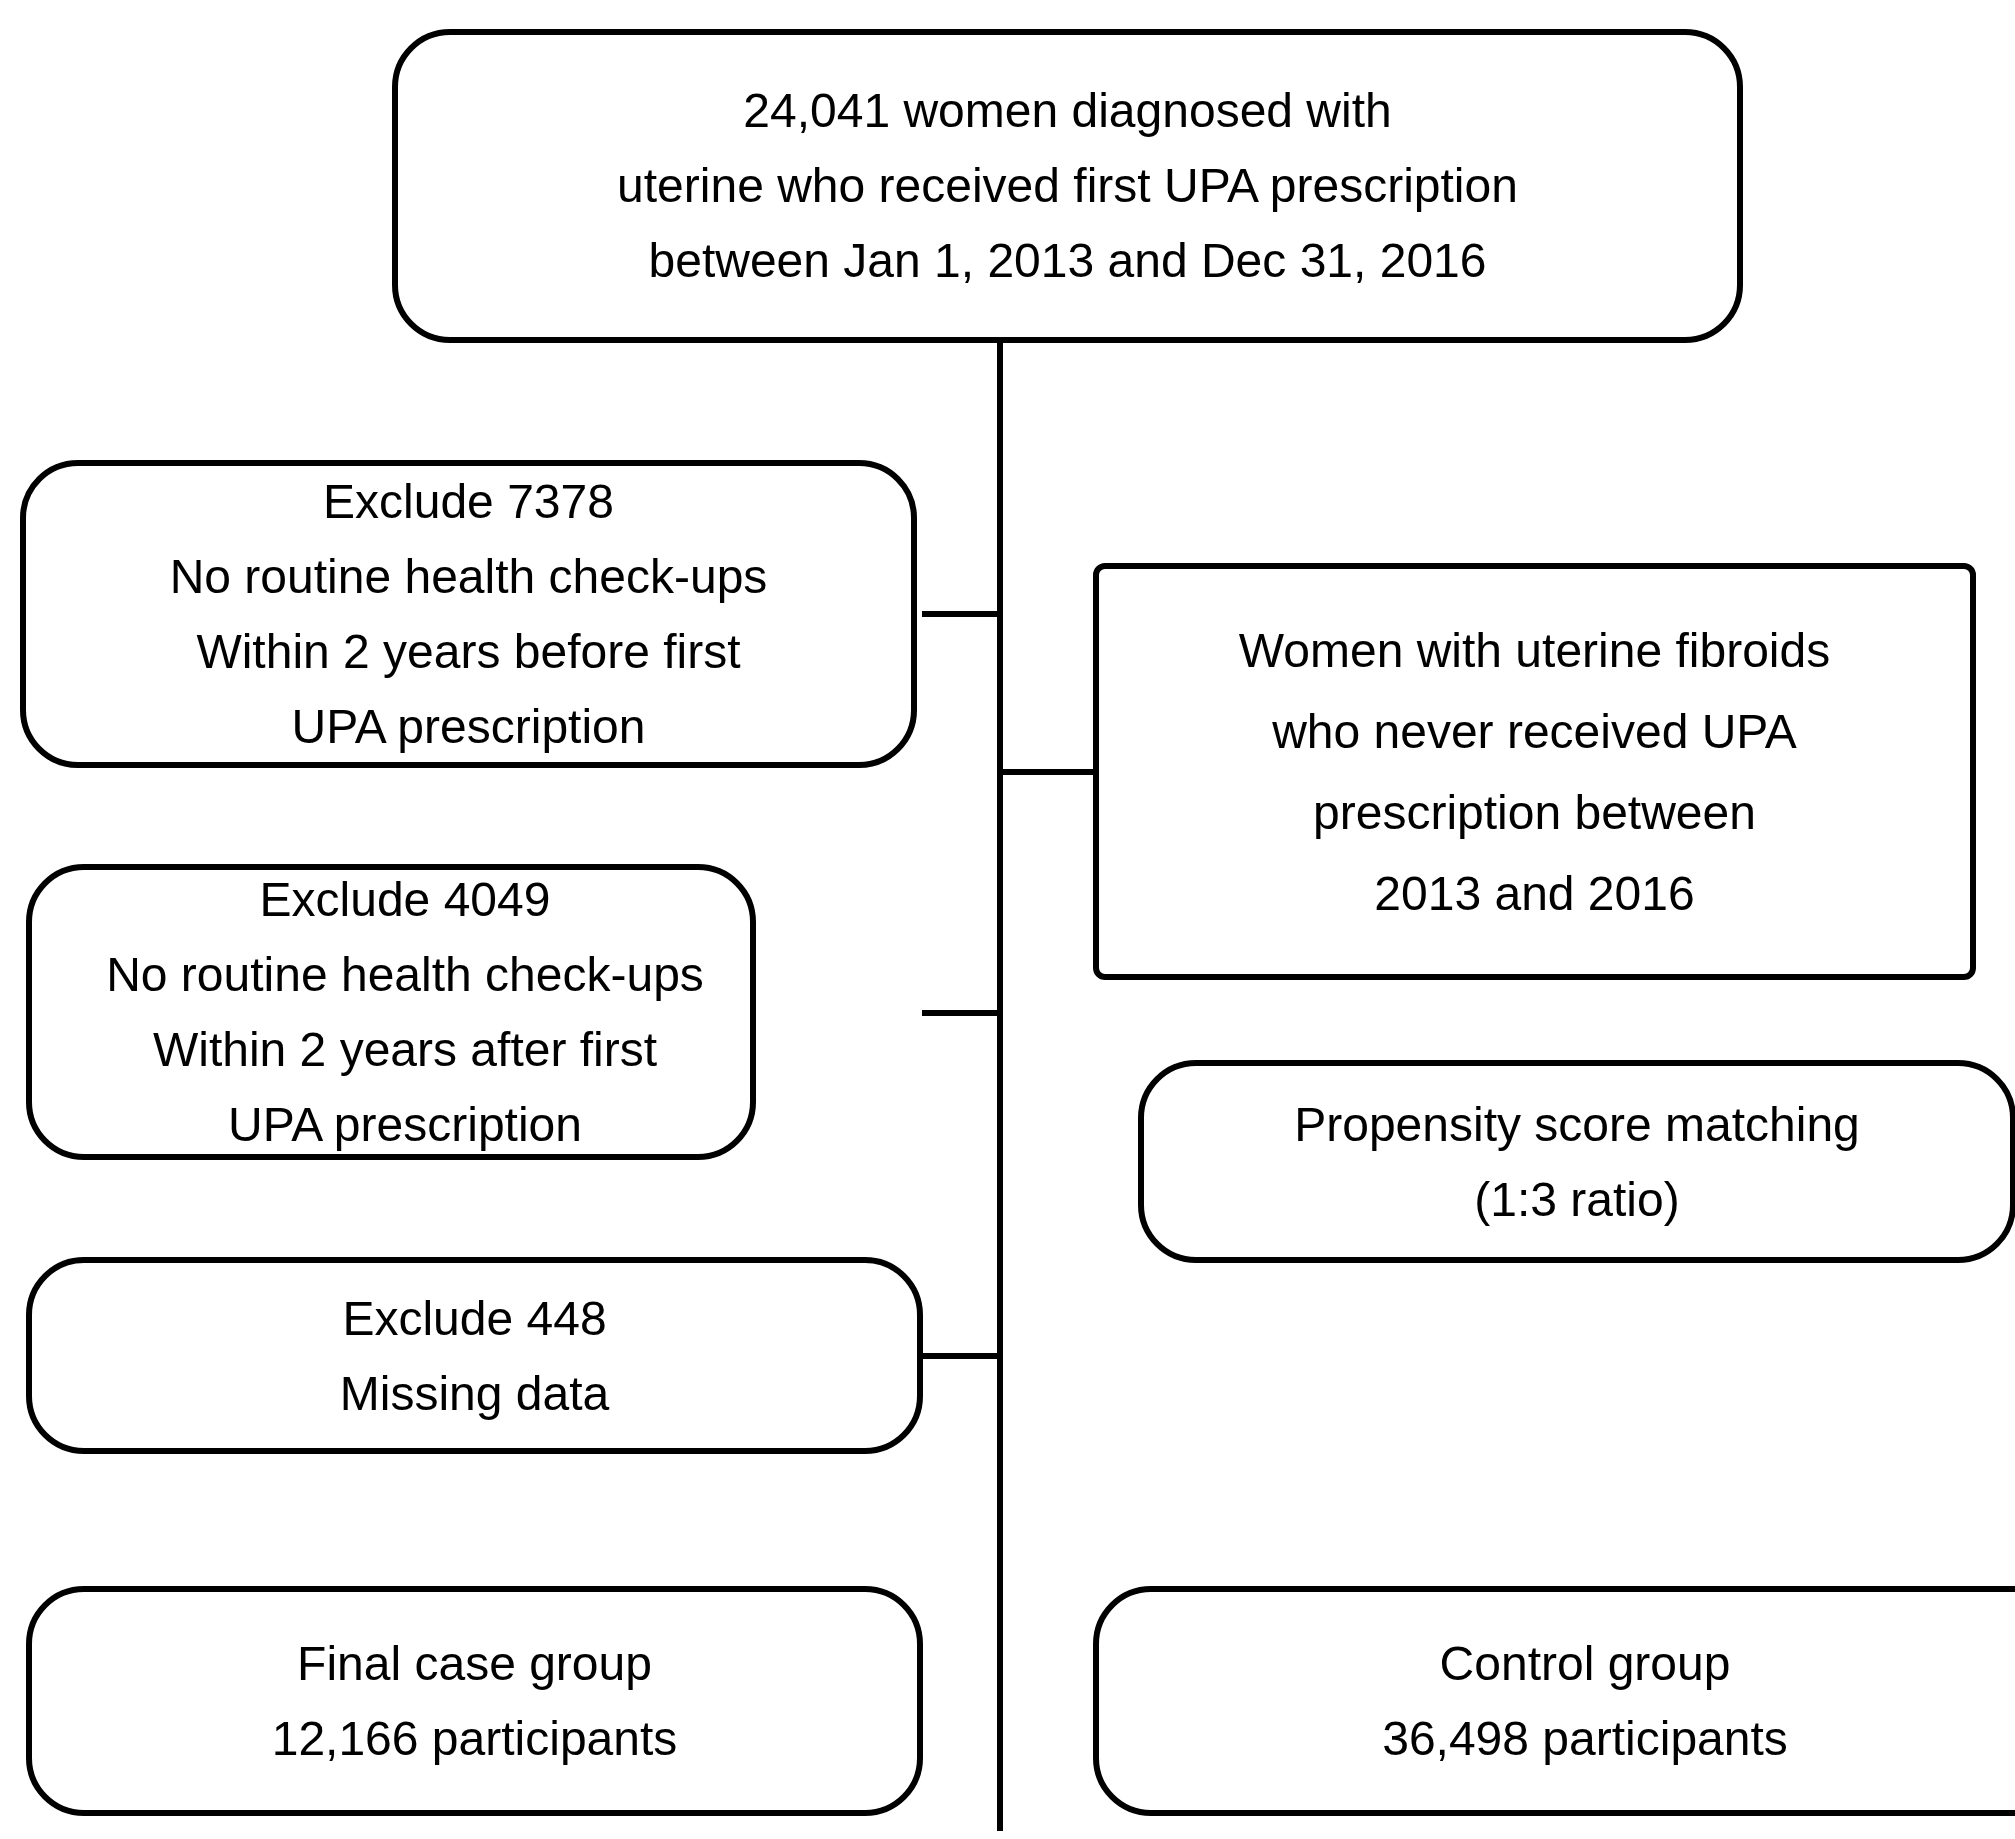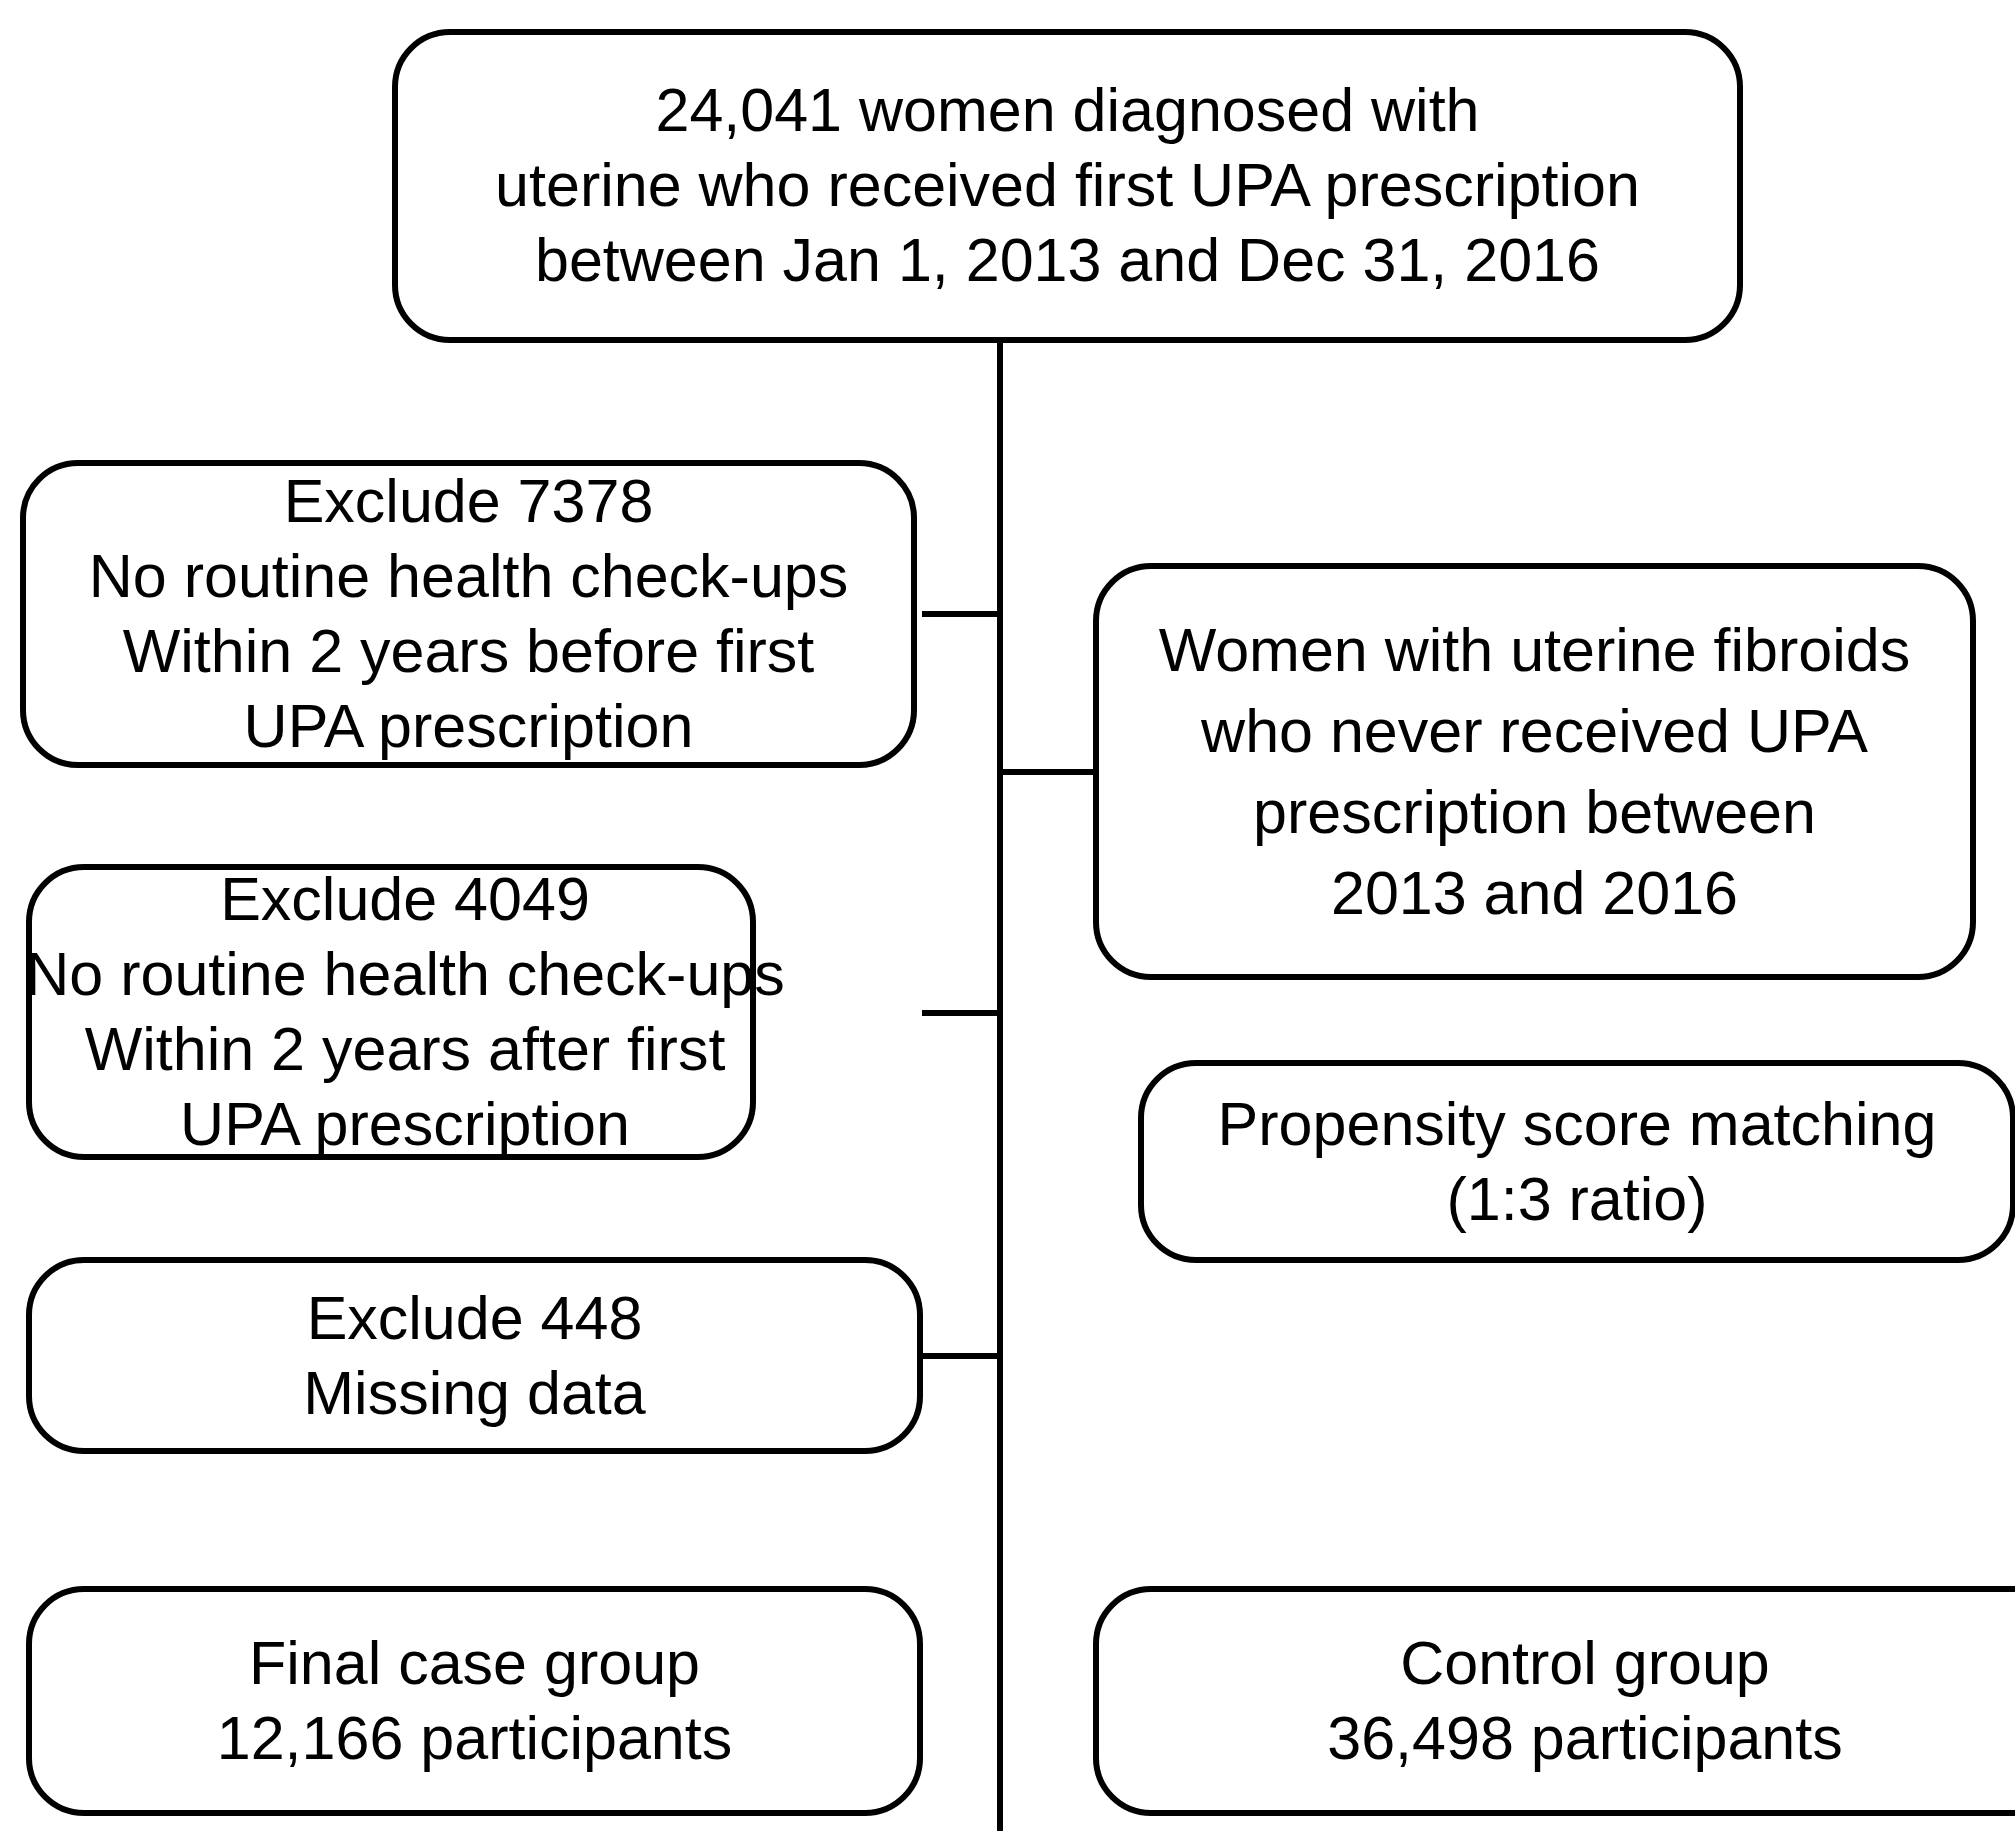--- a/index.html
+++ b/index.html
@@ -19,35 +19,35 @@
   .box {
     position: absolute;
     box-sizing: border-box;
     border: 6.1px solid #000000;
     border-radius: 58px;
     background: #ffffff;
     display: flex;
     flex-direction: column;
     justify-content: center;
     align-items: center;
-    font-size: 61px;
+    font-size: 48px;
     line-height: 75px;
   }
   .box.roomy { line-height: 81px; }
   .line { display: block; white-space: nowrap; }
   .vline, .hline {
     position: absolute;
     background: #000000;
   }
   
   #box-initial   { left: 392px;  top: 28.5px;   width: 1351px; height: 314px; }
   #main-vline    { left: 997px; top: 343px;  width: 6.1px;    height: 1488px; }
   #box-excl1     { left: 20px;   top: 460px;  width: 897px; height: 308px; }
   #conn-excl1    { left: 922px; top: 611px;  width: 81px;  height: 6.1px; }
-  #box-noupa     { left: 1093px; top: 563px;  width: 883px; height: 417px; }
+  #box-noupa     { left: 1093px; top: 563px;  width: 883px; height: 417px; border-radius: 12px; }
   #conn-noupa    { left: 1000px; top: 769px; width: 95px;  height: 6.1px; }
   #box-excl2     { left: 26px;   top: 864px; width: 730px; height: 296px; padding-left: 28px; }
   #conn-excl2    { left: 922px; top: 1010px; width: 81px;  height: 6.1px; }
   #box-psm       { left: 1093px; top: 1060px; width: 878px; height: 203px; margin-left: 45px; }
   #box-excl3     { left: 26px;   top: 1257px; width: 897px; height: 197px; }
   #conn-excl3    { left: 922px; top: 1353px; width: 81px;  height: 6.1px; }
   #box-final     { left: 26px;   top: 1586px; width: 897px; height: 230px; }
   #box-control   { left: 1093px; top: 1586px; width: 984px; height: 230px; }
 </style>
 </head>

